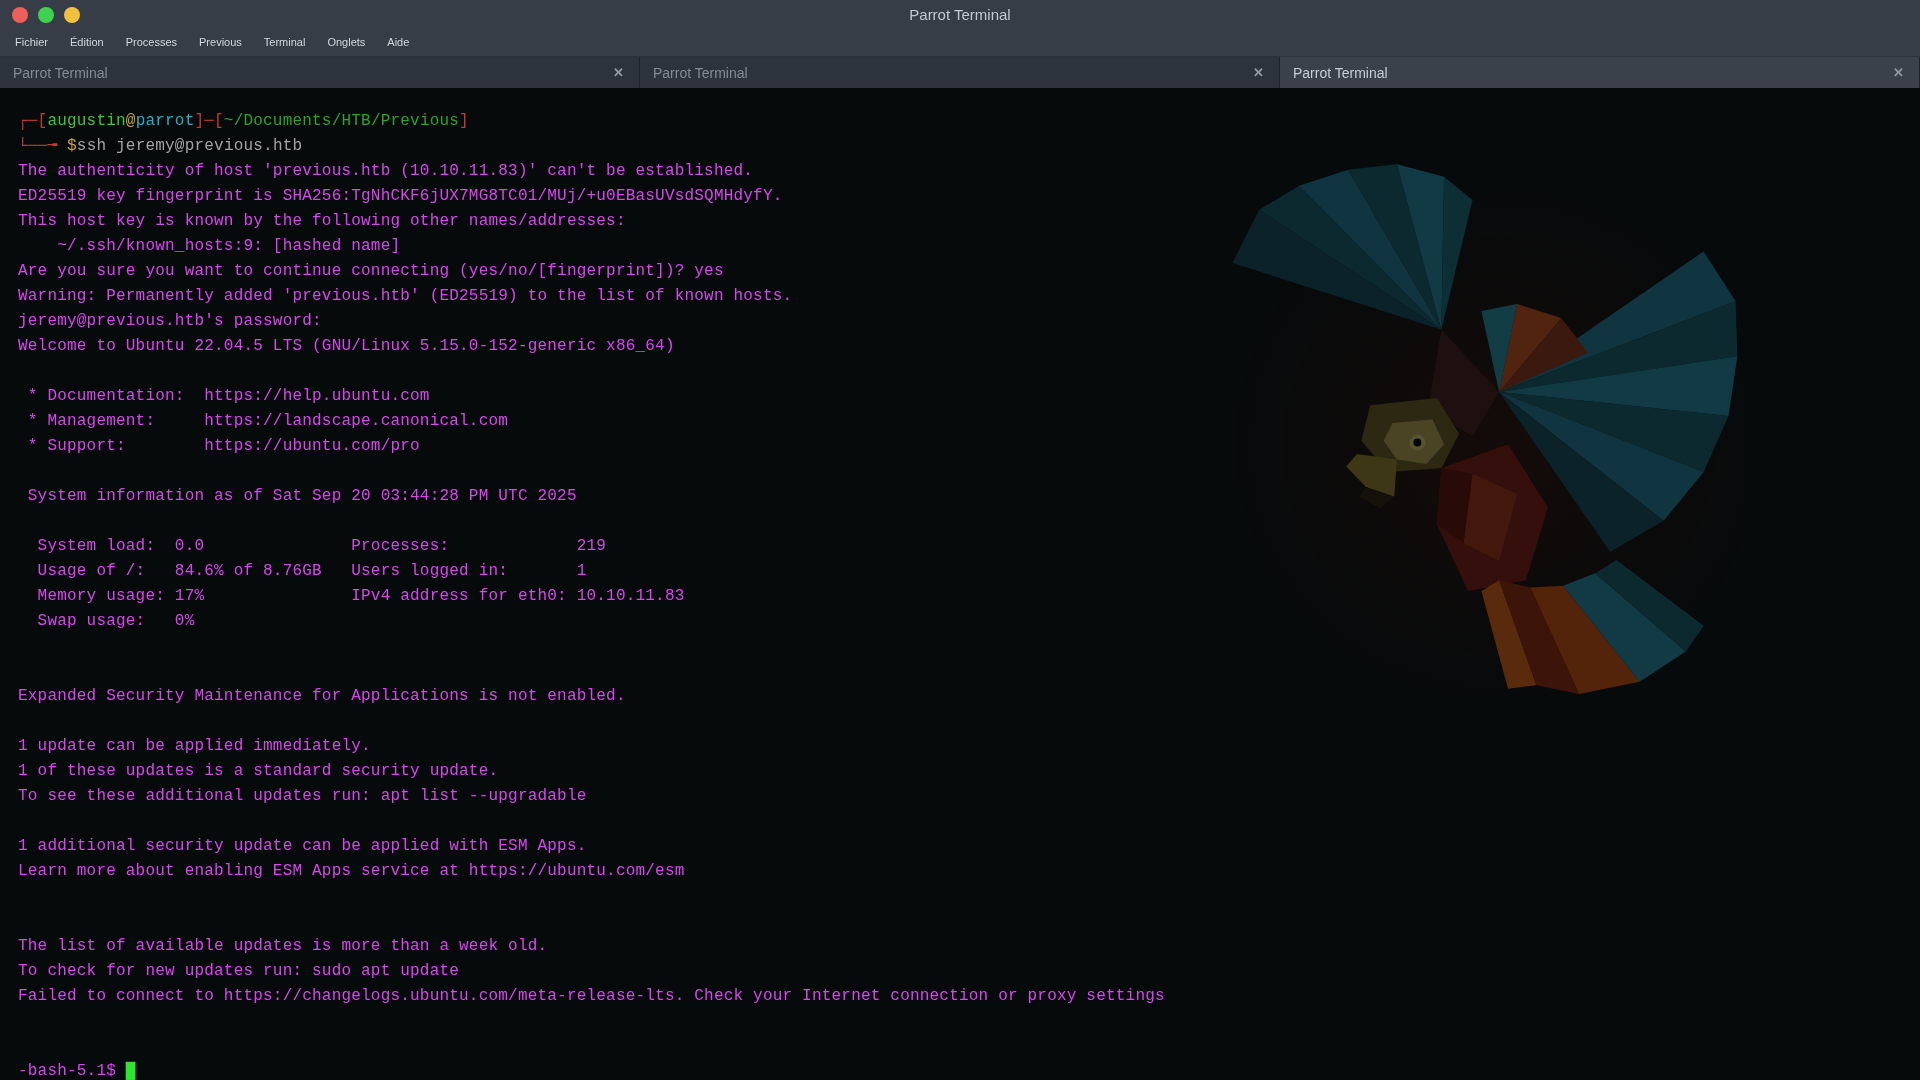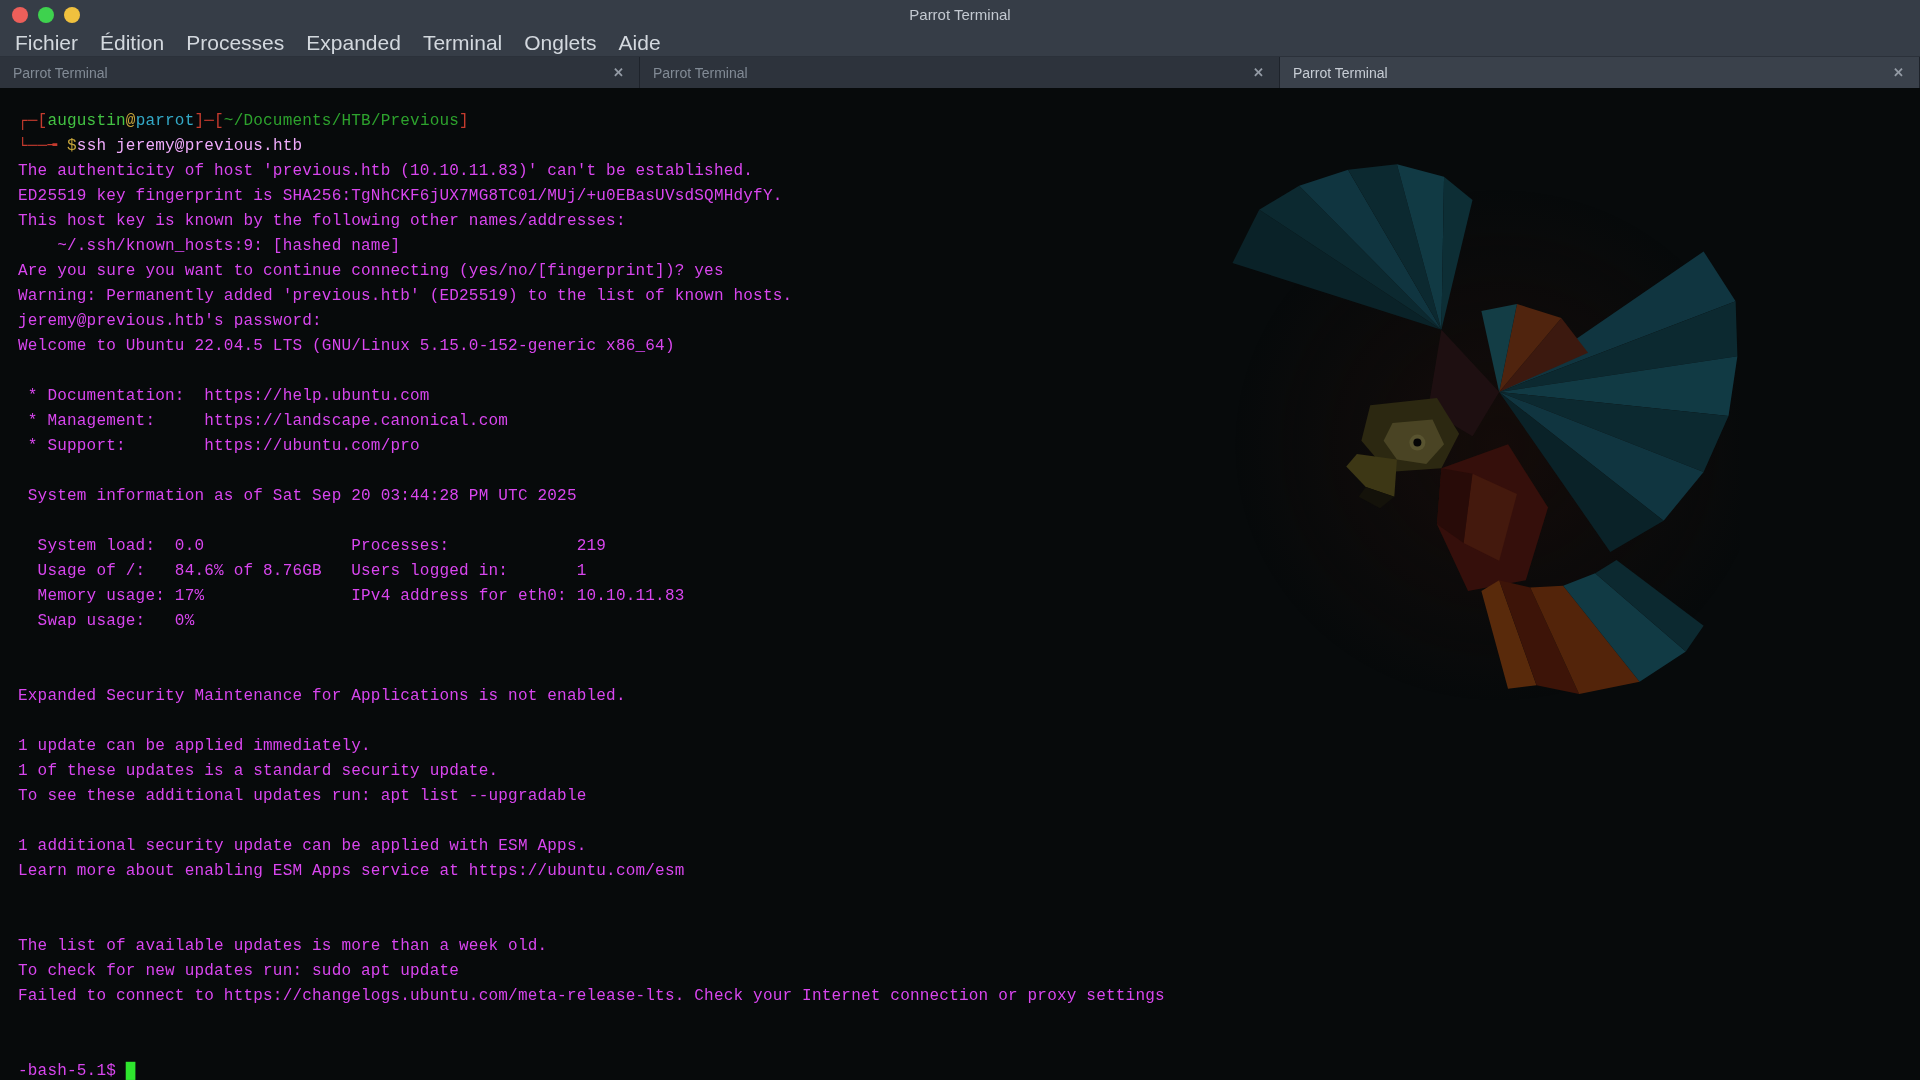--- a/index.html
+++ b/index.html
@@ -12,41 +12,41 @@
     height:29px;background:#363d47;position:relative;
     display:flex;align-items:center;justify-content:center;
   }
   .lights{position:absolute;left:12px;top:0;height:100%;display:flex;align-items:center;gap:10px;}
   .light{width:16px;height:16px;border-radius:50%;}
   .win-title{color:#c3c9d1;font-size:15px;}
   .menubar{
     height:28px;background:#363d47;display:flex;align-items:center;
     padding-left:4px;border-bottom:1px solid #2b313a;box-sizing:border-box;
   }
-  .menu-item{padding:0 11px;line-height:27px;color:#d3d8de;font-size:21px;cursor:default;}
+  .menu-item{padding:0 11px;line-height:27px;color:#d3d8de;font-size:11px;cursor:default;}
   .tabbar{height:31px;background:#21262e;display:flex;}
   .tab{
     width:640px;display:flex;align-items:center;background:#2d333c;
     border-right:1px solid #1e232b;box-sizing:border-box;cursor:default;
   }
   .tab.active{background:#3a414b;}
   .tab-label{flex:1;padding-left:13px;font-size:14px;color:#828b96;white-space:nowrap;overflow:hidden;}
   .tab.active .tab-label{color:#c7cdd5;}
   .tab-close{padding:0 15px 0 8px;color:#939aa4;font-size:13px;font-weight:bold;}
   
   .terminal{position:relative;height:992px;background:#070a0b;overflow:hidden;}
   .parrot-art{position:absolute;left:1205px;top:55px;width:535px;height:560px;opacity:.95;}
   .term-text{
     position:relative;margin:16px;padding:5px 0 0 2px;
     font-family:Liberation Mono, monospace;font-size:16px;line-height:25px;
     letter-spacing:.2px;
   }
   .t-line{height:25px;white-space:pre;}
   .c-out{color:#d946ef;}
-  .c-cmd{color:#f0abfc;text-align:right;}
+  .c-cmd{color:#a3a3a3;text-align:right;}
   .c-user{color:#43c343;}
   .c-path{color:#2da22d;}
   .c-red{color:#c53b2e;}
   .c-yellow{color:#c7a53b;}
   .c-cyan{color:#33a9c7;}
   .c-cursor{color:#2ee62e;}
 </style>
 </head>
 <body>
 
@@ -56,21 +56,21 @@
     <div class="light" style="background: rgb(62, 210, 78);"></div>
     <div class="light" style="background: rgb(240, 193, 62);"></div>
   </div>
   <div class="win-title">Parrot Terminal</div>
 </div>
 
 <div class="menubar">
   <span class="menu-item">Fichier</span>
   <span class="menu-item">Édition</span>
   <span class="menu-item">Processes</span>
-  <span class="menu-item">Expanded</span>
+  <span class="menu-item">Previous</span>
   <span class="menu-item">Terminal</span>
   <span class="menu-item">Onglets</span>
   <span class="menu-item">Aide</span>
 </div>
 
 <div class="tabbar">
   <div class="tab">
     <span class="tab-label">Parrot Terminal</span>
     <span class="tab-close">✕</span>
   </div>

